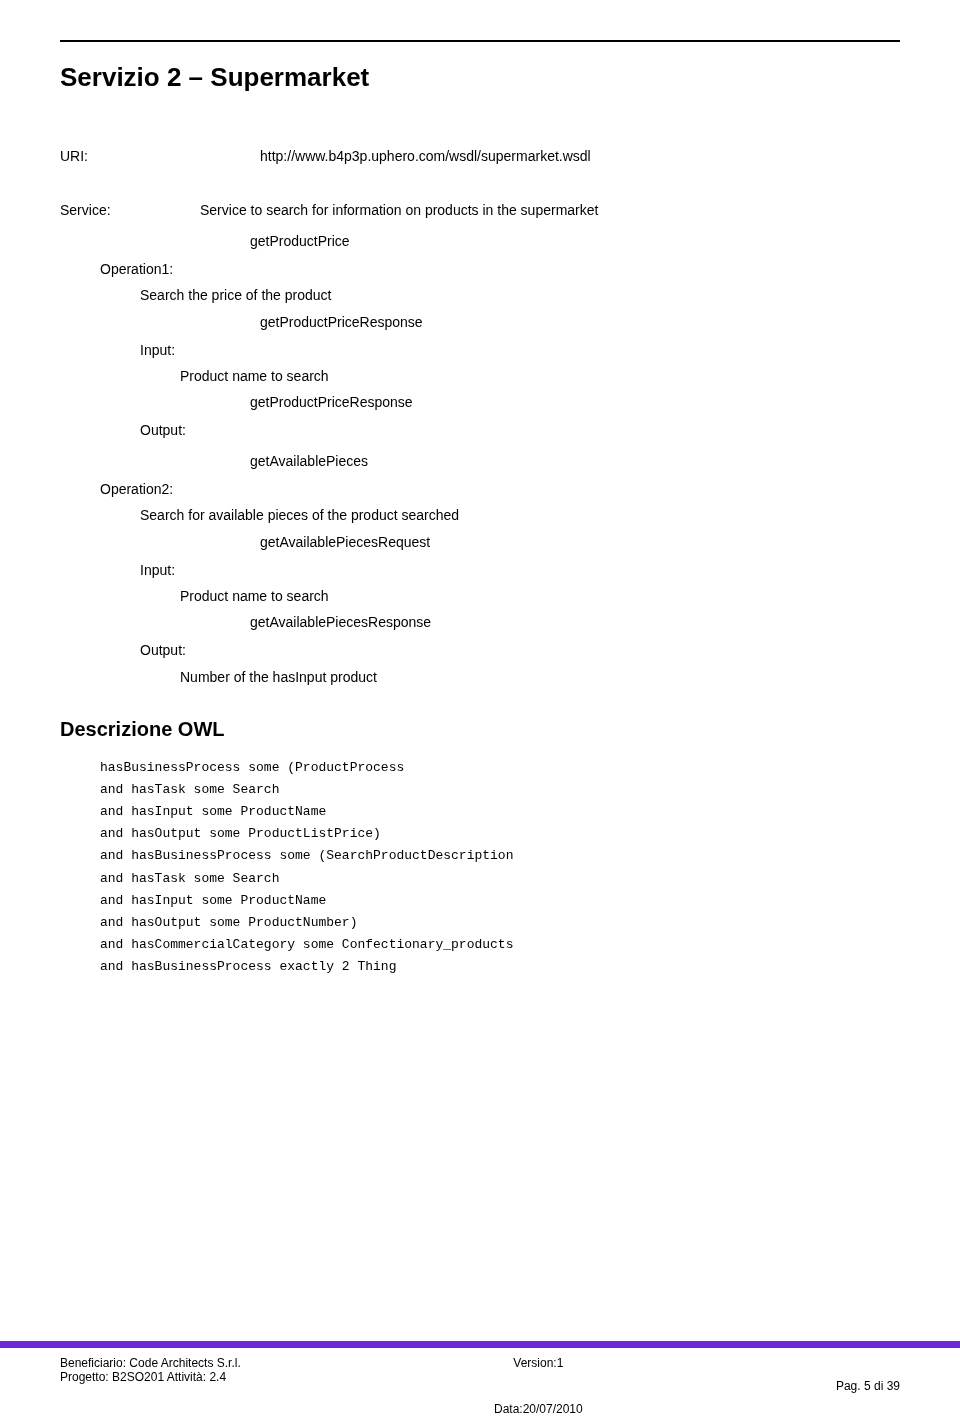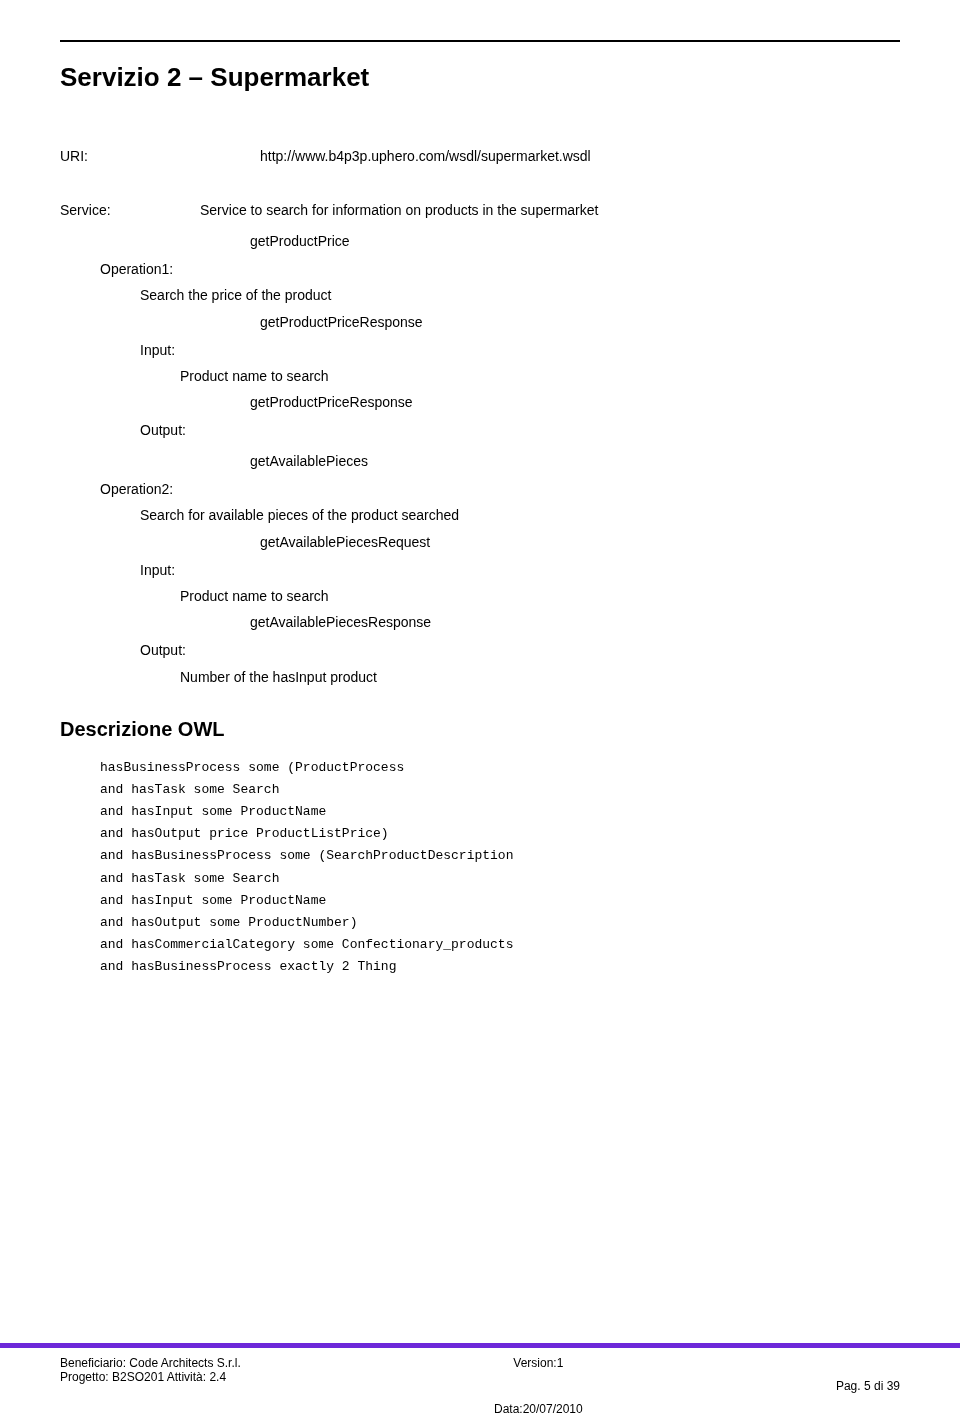--- a/index.html
+++ b/index.html
@@ -74,21 +74,21 @@
 
     .owl-line {
       display: block;
     }
 
     .footer {
       position: absolute;
       bottom: 0;
       left: 0;
       right: 0;
-      border-top: 5px solid #6d28d9;
+      border-top: 7px solid #6d28d9;
       padding: 8px 60px;
       display: flex;
       justify-content: space-between;
       font-size: 12px;
     }
 
     .footer-left {
       display: flex;
       flex-direction: column;
     }
@@ -185,21 +185,21 @@
       <div class="indent-3">Number of the hasInput product</div>
     </div>
   </div>
 
   <div class="section-title">Descrizione OWL</div>
 
   <div class="owl-code">
     <span class="owl-line">hasBusinessProcess some (ProductProcess</span>
     <span class="owl-line">   and hasTask some Search</span>
     <span class="owl-line">   and hasInput some ProductName</span>
-    <span class="owl-line">   and hasOutput price ProductListPrice)</span>
+    <span class="owl-line">   and hasOutput some ProductListPrice)</span>
     <span class="owl-line">and hasBusinessProcess some (SearchProductDescription</span>
     <span class="owl-line">   and hasTask some Search</span>
     <span class="owl-line">   and hasInput some ProductName</span>
     <span class="owl-line">   and hasOutput some ProductNumber)</span>
     <span class="owl-line">and hasCommercialCategory some Confectionary_products</span>
     <span class="owl-line">and hasBusinessProcess exactly 2 Thing</span>
   </div>
 </div>
 
 <div class="footer">

